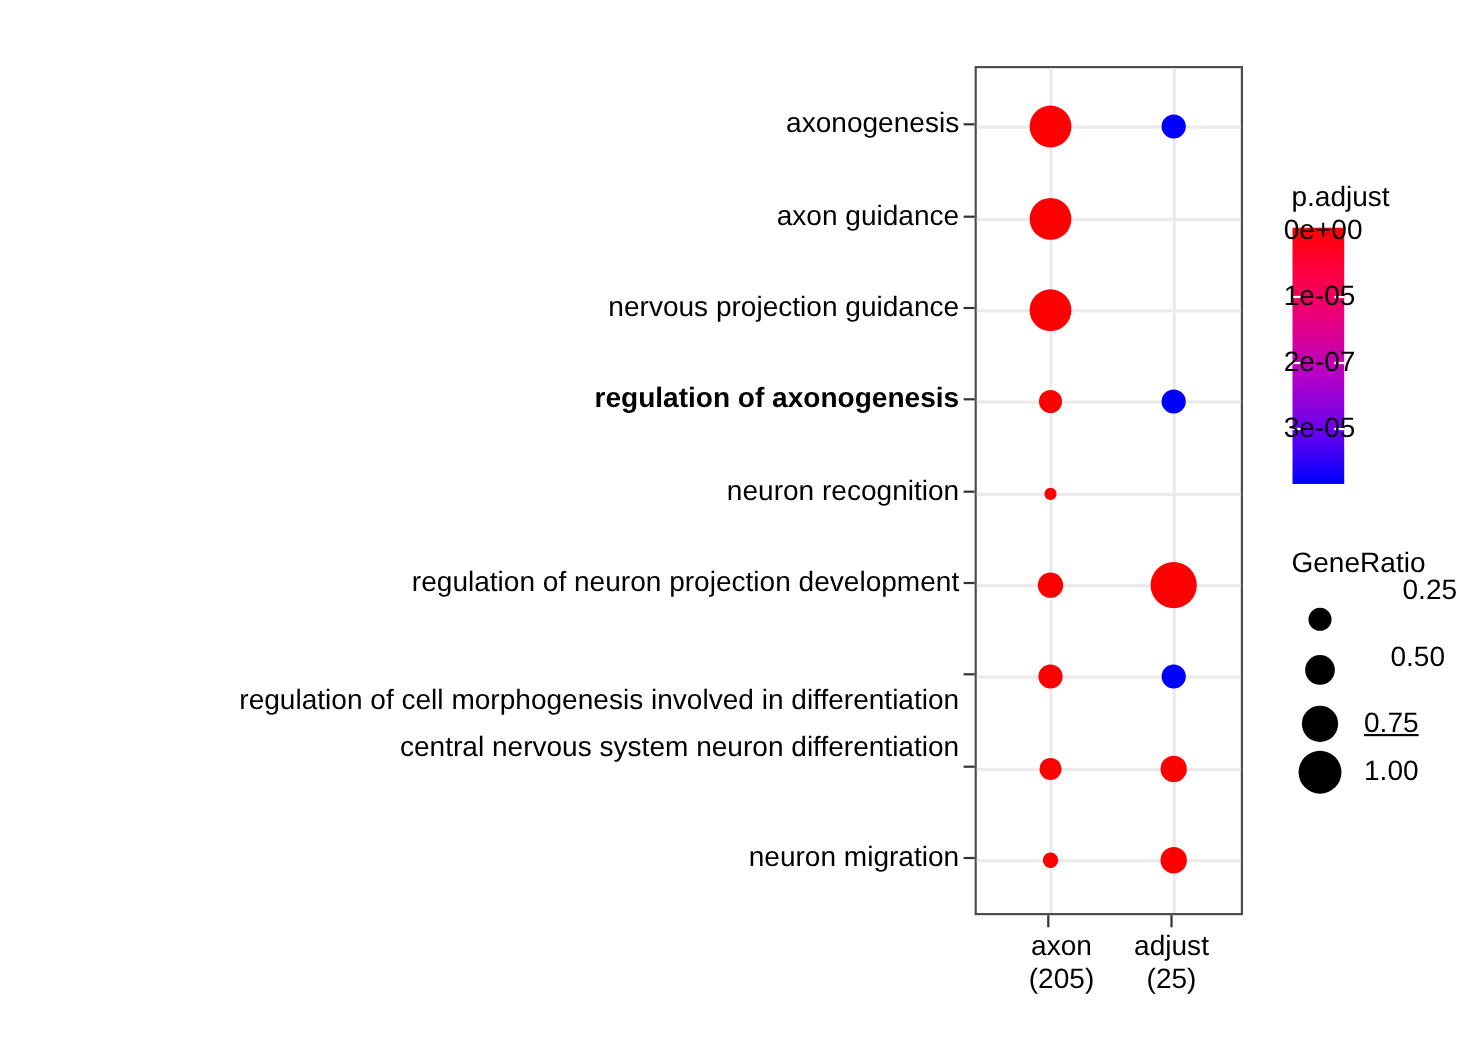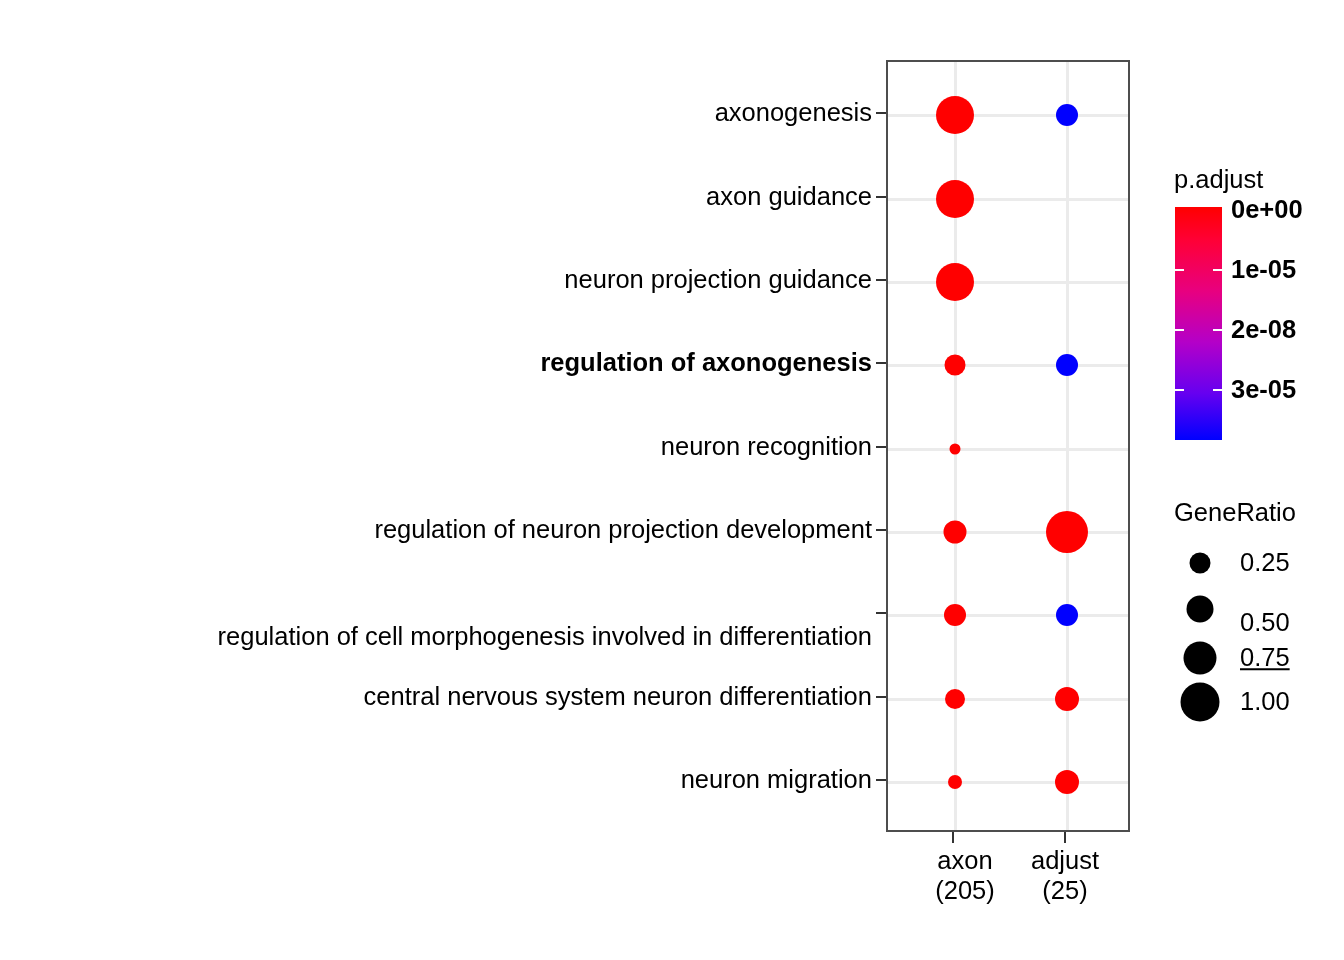--- a/index.html
+++ b/index.html
@@ -116,26 +116,25 @@
   .cb-tick-r {
     position: absolute;
     left: 1213px;
     width: 9px;
     height: 2px;
     background: #ffffff;
     transform: translateY(-50%);
   }
   .cb-label {
     position: absolute;
-    left: 1231px;
-    font-size: 25.5px;
-    line-height: 1;
-    transform: translateY(-50%);
-    white-space: nowrap;
-    font-weight: bold;
+    left: 1167px;
+    font-size: 25.5px;
+    line-height: 1;
+    transform: translateY(-50%);
+    white-space: nowrap;
   }
 
   #legend-generatio-title {
     position: absolute;
     left: 1174px;
     top: 500px;
     font-size: 25.5px;
     line-height: 1;
     text-align: center;
   }
@@ -197,26 +196,26 @@
       <div class="ytick" style="top: 447px;"></div>
       <div class="ytick" style="top: 530px;"></div>
       <div class="ytick" style="top: 613px;"></div>
       <div class="ytick" style="top: 697px;"></div>
       <div class="ytick" style="top: 780px;"></div>
     </div>
 
   <div id="ylabels">
       <div class="ylabel" style="top: 113px; right: 472px;">axonogenesis</div>
       <div class="ylabel" style="top: 197px; right: 472px;">axon guidance</div>
-      <div class="ylabel" style="top: 280px; right: 472px;">neuron projection guidance</div>
+      <div class="ylabel" style="top: 280px; right: 472px;">nervous projection guidance</div>
       <div class="ylabel" style="top: 363px; right: 472px; font-weight: bold;">regulation of axonogenesis</div>
       <div class="ylabel" style="top: 447px; right: 472px;">neuron recognition</div>
       <div class="ylabel" style="top: 530px; right: 472px;">regulation of neuron projection development</div>
       <div class="ylabel" style="top: 613px; right: 472px; margin-top: 24px;">regulation of cell morphogenesis involved in differentiation</div>
-      <div class="ylabel" style="top: 697px; right: 472px; margin-left: 24px;">central nervous system neuron differentiation</div>
+      <div class="ylabel" style="top: 680px; right: 472px; margin-left: 24px;">central nervous system neuron differentiation</div>
       <div class="ylabel" style="top: 780px; right: 472px;">neuron migration</div>
     </div>
 
   <div id="xticks">
       <div class="xtick" style="left: 953px;"></div>
       <div class="xtick" style="left: 1065px;"></div>
     </div>
   <div id="xlabels">
       <div class="xlabel" style="left: 920px; margin-left: 45px;">
         <div>axon</div>
@@ -234,29 +233,29 @@
       <div class="cb-tick-l" style="top: 270px;"></div>
       <div class="cb-tick-r" style="top: 270px;"></div>
       <div class="cb-tick-l" style="top: 330px;"></div>
       <div class="cb-tick-r" style="top: 330px;"></div>
       <div class="cb-tick-l" style="top: 390px;"></div>
       <div class="cb-tick-r" style="top: 390px;"></div>
     </div>
   <div id="cb-labels">
       <div class="cb-label" style="top: 210px;">0e+00</div>
       <div class="cb-label" style="top: 270px;">1e-05</div>
-      <div class="cb-label" style="top: 330px;">2e-08</div>
+      <div class="cb-label" style="top: 330px;">2e-07</div>
       <div class="cb-label" style="top: 390px;">3e-05</div>
     </div>
 
   <div id="legend-generatio-title">GeneRatio</div>
   <div id="gr-items">
       <div class="gr-dot" style="width: 21px; height: 21px; top: 563px;"></div>
-      <div class="gr-label" style="top: 563px;">0.25</div>
+      <div class="gr-label" style="top: 537px; margin-left: 35px;">0.25</div>
       <div class="gr-dot" style="width: 27px; height: 27px; top: 609px;"></div>
-      <div class="gr-label" style="top: 623px;">0.50</div>
+      <div class="gr-label" style="top: 598px; margin-left: 24px;">0.50</div>
       <div class="gr-dot" style="width: 33px; height: 33px; top: 658px;"></div>
       <div class="gr-label" style="top: 658px; text-decoration: underline;">0.75</div>
       <div class="gr-dot" style="width: 39px; height: 39px; top: 702px;"></div>
       <div class="gr-label" style="top: 702px;">1.00</div>
     </div>
 
 </div>
 
 </body></html>

